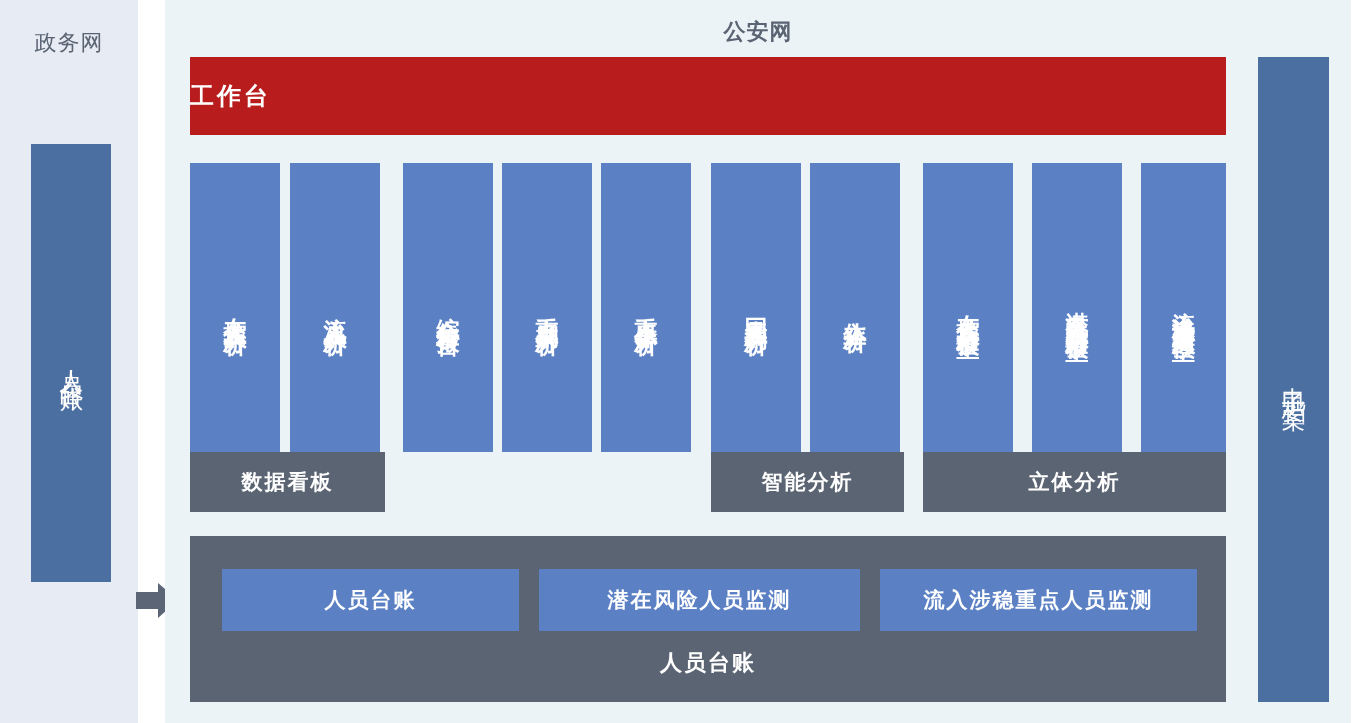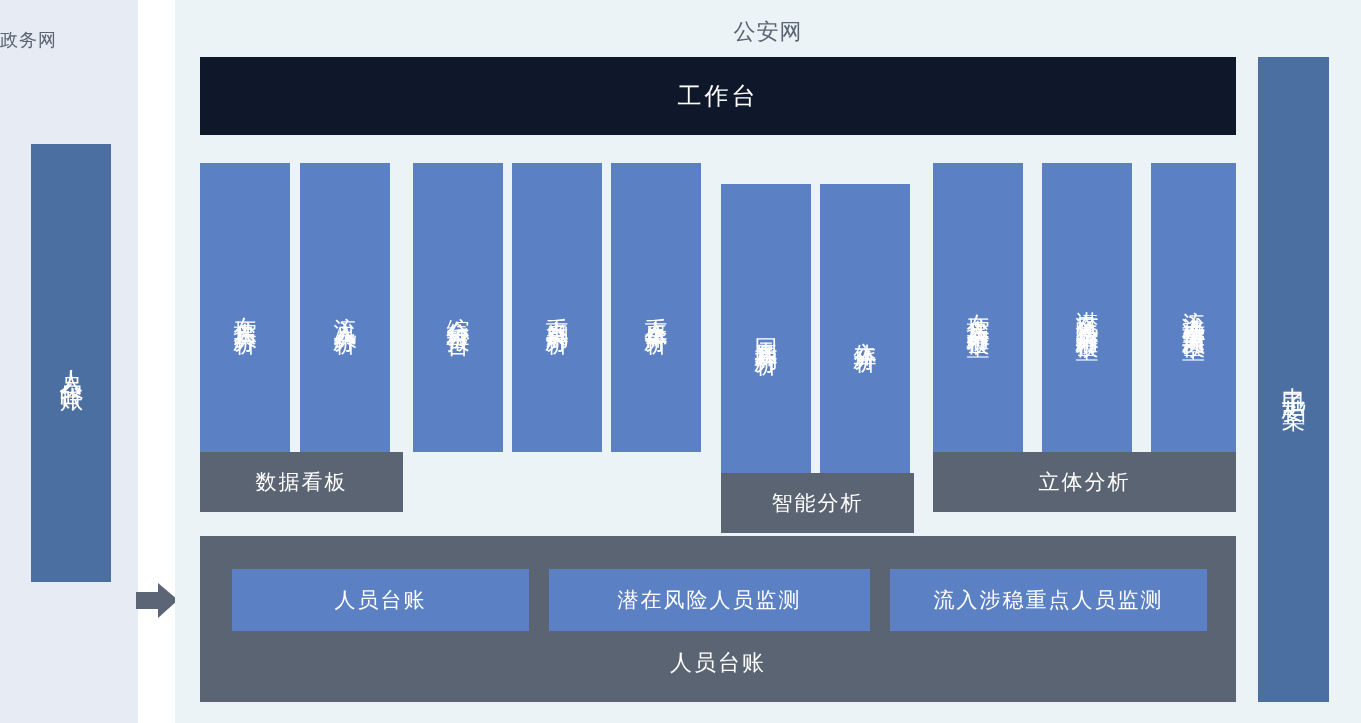--- a/index.html
+++ b/index.html
@@ -12,21 +12,22 @@
   }
   #stage{position:absolute;left:0;top:0;width:1361px;height:723px;}
 
   
   .left-panel{
     position:absolute;left:0;top:0;width:138px;height:723px;
     background:#E7EBF3;
   }
   .left-title{
     position:absolute;left:0;top:28px;width:138px;
-    font-size:18px;color:#5A6473;letter-spacing:1px;
+    text-align:center;
+    font-size:22px;color:#5A6473;letter-spacing:1px;
   }
   .left-card{
     position:absolute;left:31px;top:144px;width:80px;height:438px;
     background:#4B6FA0;
     display:flex;align-items:center;justify-content:center;
   }
   .vtext{
     writing-mode:vertical-rl;
     text-orientation:upright;
     color:#ffffff;
@@ -45,33 +46,34 @@
   }
   .arrow .head{
     position:absolute;left:22px;top:0;width:0;height:0;
     border-top:17px solid transparent;
     border-bottom:18px solid transparent;
     border-left:20px solid #5B6576;
   }
 
   
   .main-panel{
-    position:absolute;left:175px;top:0;width:1186px;height:723px;
+    position:absolute;left:165px;top:0;width:1186px;height:723px;
     background:#EBF3F7;
+    font-weight:bold;
   }
   .main-title{
     position:absolute;left:0;top:17px;width:1186px;text-align:center;
     font-size:22px;color:#5A6473;letter-spacing:1px;
   }
 
   
   .workbench{
     position:absolute;left:25px;top:57px;width:1036px;height:78px;
-    background:#0f172a;
-    display:flex;align-items:center;justify-content:center;
+    background:#b91c1c;
+    display:flex;align-items:center;justify-content:flex-start;
   }
   .workbench span{font-size:24px;color:#ffffff;letter-spacing:3px;}
 
   
   .groups{position:absolute;left:25px;top:163px;width:1036px;height:349px;}
   .group{position:absolute;top:0;height:349px;}
   .group-cards{position:absolute;left:0;top:0;height:289px;width:100%;}
   .vcard{
     position:absolute;top:0;height:289px;
     background:#5B80C4;
@@ -130,21 +132,21 @@
   <div class="main-panel">
 
     <div class="main-title">公安网</div>
 
     <div class="workbench">
       <span>工作台</span>
     </div>
 
     <div class="groups">
 
-      <div class="group" style="left:0px;width:195px;padding-left:8px;">
+      <div class="group" style="left:0px;width:195px;">
         <div class="group-cards">
           <div class="vcard" style="left:0px;width:90px;">
             <span class="vtext">在控人员分析</span>
           </div>
           <div class="vcard" style="left:100px;width:90px;">
             <span class="vtext">流入人员分析</span>
           </div>
         </div>
         <div class="group-footer">
           <span>数据看板</span>
@@ -158,21 +160,21 @@
           </div>
           <div class="vcard" style="left:99px;width:90px;">
             <span class="vtext">重点类别分析</span>
           </div>
           <div class="vcard" style="left:198px;width:90px;">
             <span class="vtext">重点个体分析</span>
           </div>
         </div>
       </div>
 
-      <div class="group" style="left:521px;width:193px;margin-top:21px;">
+      <div class="group" style="left:521px;width:193px;">
         <div class="group-cards">
           <div class="vcard" style="left:0px;width:90px;">
             <span class="vtext">同素异构分析</span>
           </div>
           <div class="vcard" style="left:99px;width:90px;">
             <span class="vtext">立体分析</span>
           </div>
         </div>
         <div class="group-footer">
           <span>智能分析</span>

